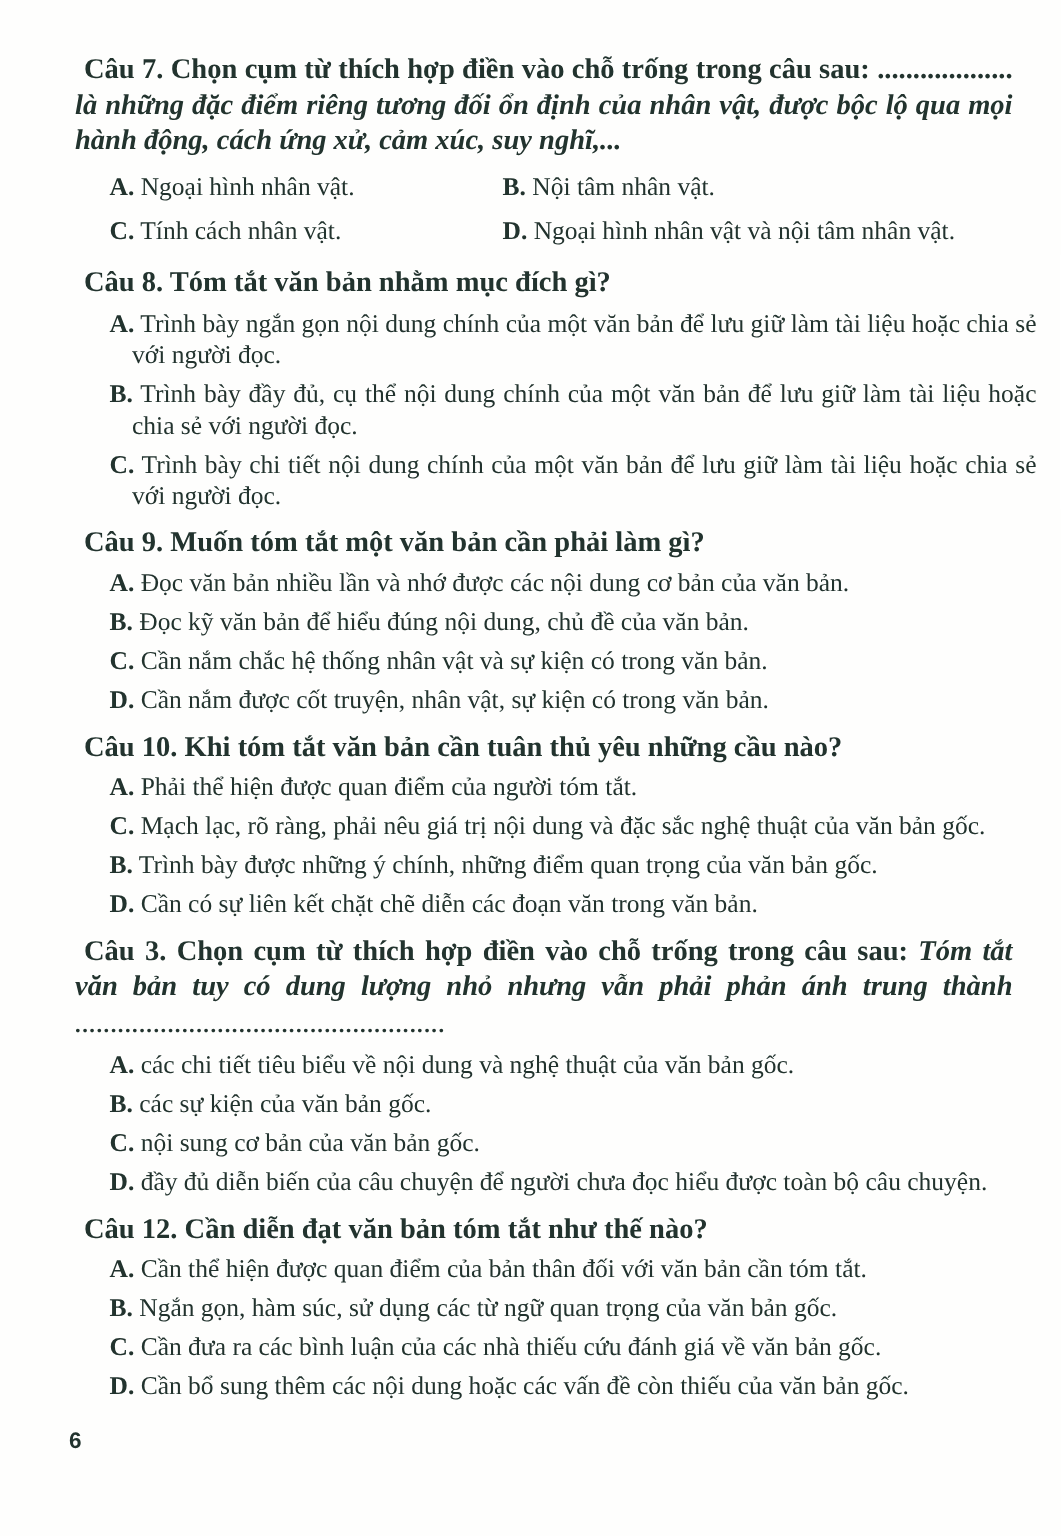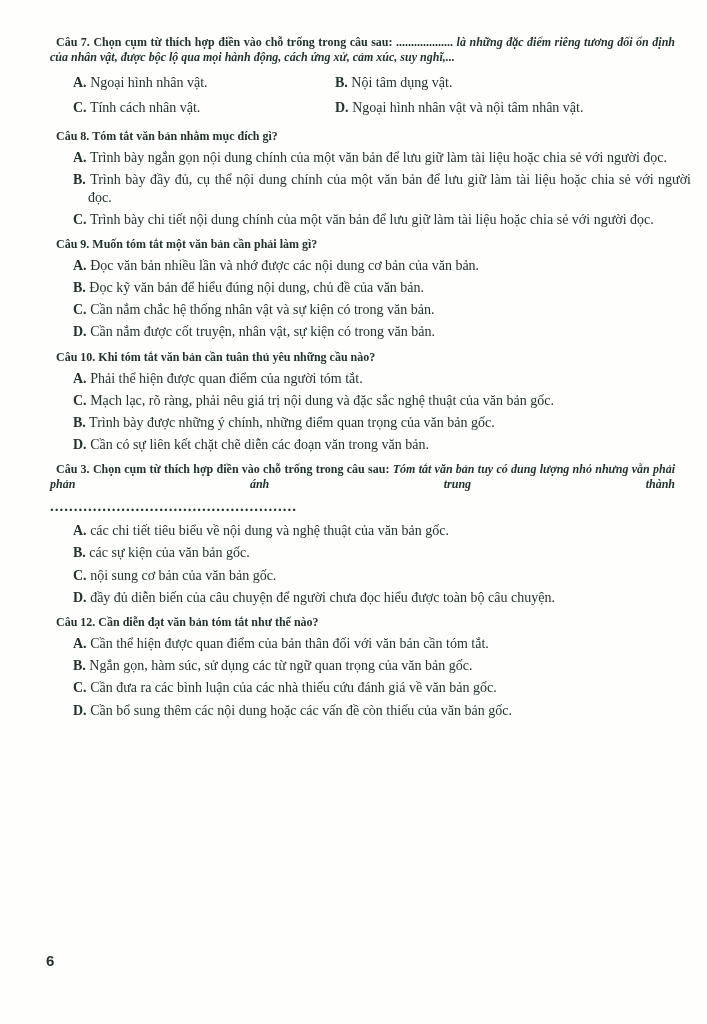--- a/index.html
+++ b/index.html
@@ -19,42 +19,42 @@
     position: relative;
     width: 707px;
     height: 1024px;
     background: #fefefd;
     box-sizing: border-box;
     padding: 26px 16px 0 50px;
   }
   .question { margin: 0; }
   .q-heading {
     font-weight: bold;
-    font-size: 12px;
+    font-size: 19px;
     line-height: 1.24;
     text-align: justify;
     text-indent: 6px;
     margin: 9px 16px 5px 0;
   }
   .q-heading.justify-last {
     text-align-last: justify;
   }
   .q-num { font-weight: bold; }
   .q-prompt { font-weight: bold; }
   .q-prompt-italic { font-weight: bold; font-style: italic; }
   .dotted-line {
     font-weight: bold;
     font-size: 15px;
     letter-spacing: 1px;
     margin: 0 0 7px 0;
     line-height: 1.2;
   }
   .options.list { margin: 0; }
   .option {
-    font-size: 14px;
+    font-size: 17px;
     line-height: 1.23;
     text-align: justify;
     margin: 5px 0;
     padding-left: 38px;
     text-indent: -15px;
   }
   .options.two-col {
     display: grid;
     grid-template-columns: 262px 1fr;
     margin-left: 23px;
@@ -78,21 +78,21 @@
 </style>
 </head>
 <body>
 
 <main class="page">
   <div id="questions">
       <section class="question">
         <p class="q-heading"><span class="q-num">Câu 7.</span> <span class="q-prompt">Chọn cụm từ thích hợp điền vào chỗ trống trong câu sau: ...................</span> <span class="q-prompt-italic">là những đặc điểm riêng tương đối ổn định của nhân vật, được bộc lộ qua mọi hành động, cách ứng xử, cảm xúc, suy nghĩ,...</span></p>
         <div class="options two-col">
           <p class="option"><span class="opt-label">A.</span> <span class="opt-text">Ngoại hình nhân vật.</span></p>
-          <p class="option"><span class="opt-label">B.</span> <span class="opt-text">Nội tâm dụng vật.</span></p>
+          <p class="option"><span class="opt-label">B.</span> <span class="opt-text">Nội tâm nhân vật.</span></p>
           <p class="option"><span class="opt-label">C.</span> <span class="opt-text">Tính cách nhân vật.</span></p>
           <p class="option"><span class="opt-label">D.</span> <span class="opt-text">Ngoại hình nhân vật và nội tâm nhân vật.</span></p>
         </div>
       </section>
       <section class="question">
         <p class="q-heading"><span class="q-num">Câu 8.</span> <span class="q-prompt">Tóm tắt văn bản nhằm mục đích gì?</span></p>
         <div class="options list">
           <p class="option"><span class="opt-label">A.</span> <span class="opt-text">Trình bày ngắn gọn nội dung chính của một văn bản để lưu giữ làm tài liệu hoặc chia sẻ với người đọc.</span></p>
           <p class="option"><span class="opt-label">B.</span> <span class="opt-text">Trình bày đầy đủ, cụ thể nội dung chính của một văn bản để lưu giữ làm tài liệu hoặc chia sẻ với người đọc.</span></p>
           <p class="option"><span class="opt-label">C.</span> <span class="opt-text">Trình bày chi tiết nội dung chính của một văn bản để lưu giữ làm tài liệu hoặc chia sẻ với người đọc.</span></p>

